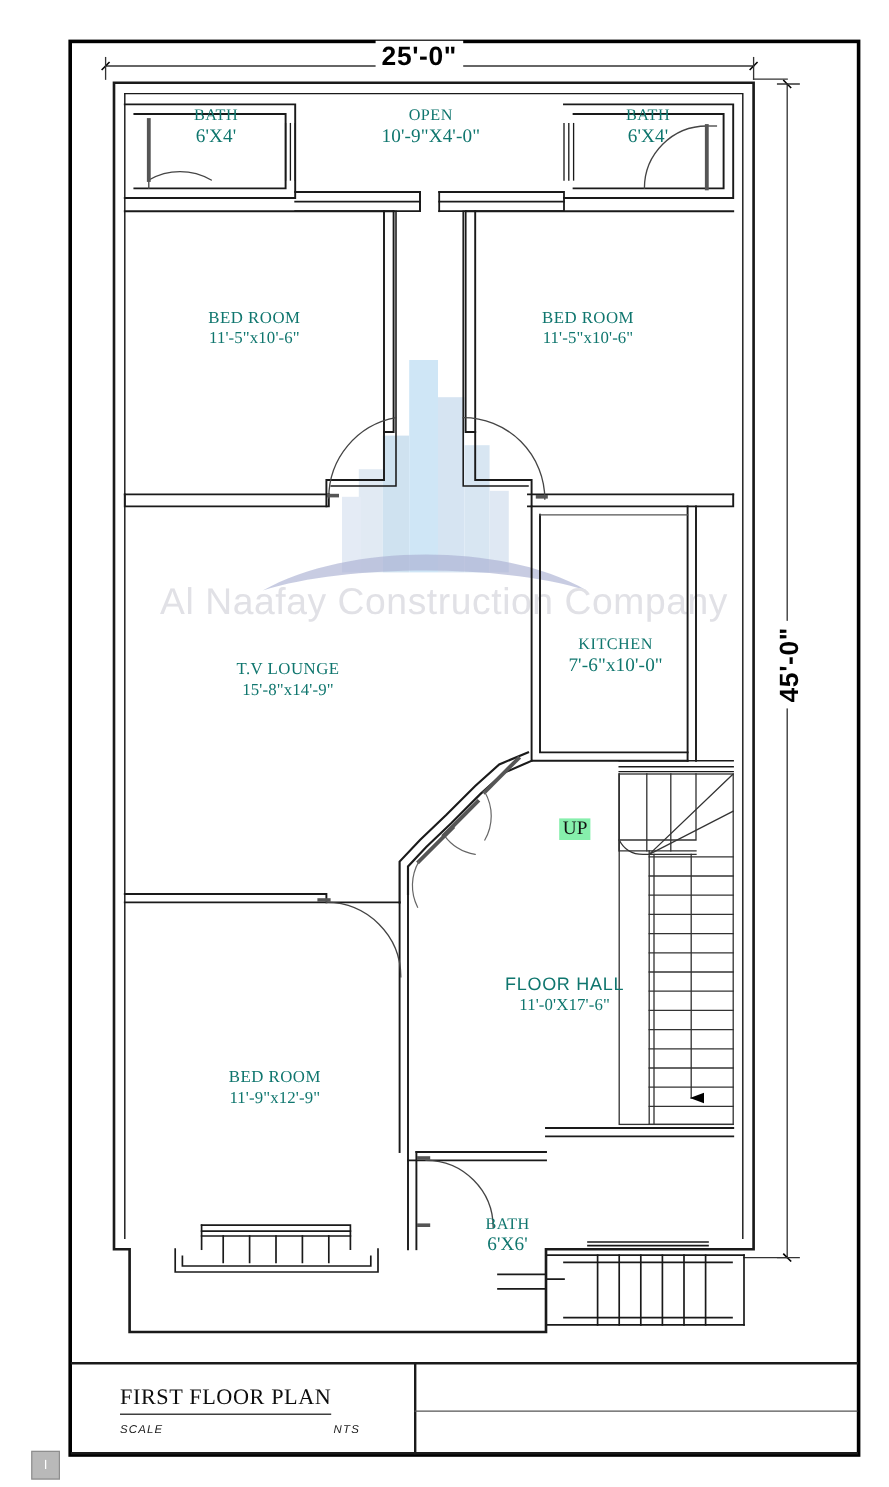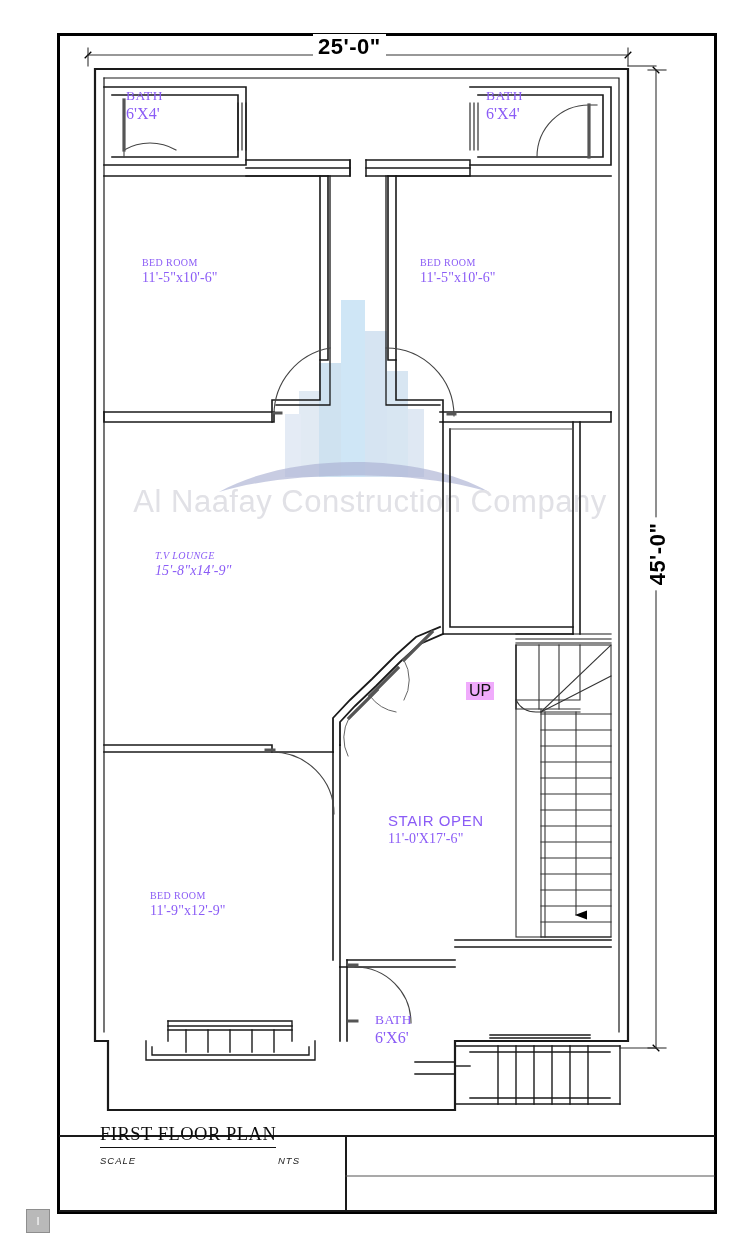--- a/index.html
+++ b/index.html
@@ -42,30 +42,30 @@
   #plan-svg {
     position: absolute;
     left: 0;
     top: 0;
     width: 741px;
     height: 1239px;
     z-index: 8;
   }
   .room-label {
     position: absolute;
-    text-align: left;
+    text-align: center;
     font-family: "Liberation Serif", serif;
-    color: #8b5cf6;
+    color: #0f766e;
     z-index: 12;
     line-height: 1.22;
     white-space: nowrap;
   }
   .room-label .rm-name {
     display: block;
-    font-size: 10px;
+    font-size: 14px;
     letter-spacing: 0.4px;
   }
   .room-label .rm-dim {
     display: block;
     font-size: 14px;
     letter-spacing: 0.1px;
   }
   .room-label.small .rm-name { font-size: 13.5px; }
   .room-label.small .rm-dim { font-size: 16px; }
   .room-label.sans .rm-name {
@@ -83,32 +83,32 @@
     z-index: 14;
     background: #ffffff;
     padding: 0 5px;
   }
   #dim-vert-text {
     transform: rotate(-90deg);
     transform-origin: 50% 50%;
   }
   .up-text {
     position: absolute;
-    font-family: Liberation Sans, sans-serif;
+    font-family: Liberation Serif, serif;
     font-size: 16px;
     color: #111111;
     z-index: 14;
-    background: #f0abfc;
+    background: #86efac;
     padding: 0 3px;
   }
   
   #title-block {
     position: absolute;
     left: 60px;
-    top: 1105px;
+    top: 1136px;
     width: 654px;
     height: 75px;
     z-index: 16;
     box-sizing: border-box;
   }
   #tb-left {
     position: absolute;
     left: 0;
     top: 0;
     width: 286px;
@@ -448,44 +448,52 @@
         <line x1="346" y1="1176" x2="714" y2="1176"></line>
       </g>
     </g>
   </svg>
 
   <div class="room-label small" style="left:126px; top:88px; width:108px;">
     <span class="rm-name">BATH</span>
     <span class="rm-dim">6'X4'</span>
   </div>
 
+  <div class="room-label small" style="left:297px; top:88px; width:124px;">
+    <span class="rm-name">OPEN</span>
+    <span class="rm-dim">10'-9"X4'-0"</span>
+  </div>
 
   <div class="room-label small" style="left:486px; top:88px; width:108px;">
     <span class="rm-name">BATH</span>
     <span class="rm-dim">6'X4'</span>
   </div>
 
   <div class="room-label" style="left:142px; top:257px; width:140px;">
     <span class="rm-name">BED ROOM</span>
     <span class="rm-dim">11'-5"x10'-6"</span>
   </div>
 
   <div class="room-label" style="left:420px; top:257px; width:140px;">
     <span class="rm-name">BED ROOM</span>
     <span class="rm-dim">11'-5"x10'-6"</span>
   </div>
 
-  <div class="room-label" style="left:155px; top:550px; width:170px;font-style:italic;">
+  <div class="room-label" style="left:155px; top:550px; width:170px;">
     <span class="rm-name">T.V LOUNGE</span>
     <span class="rm-dim">15'-8"x14'-9"</span>
   </div>
 
+  <div class="room-label small" style="left:452px; top:529px; width:122px;">
+    <span class="rm-name">KITCHEN</span>
+    <span class="rm-dim">7'-6"x10'-0"</span>
+  </div>
 
   <div class="room-label sans" style="left:388px; top:812px; width:165px;">
-    <span class="rm-name">STAIR OPEN</span>
+    <span class="rm-name">FLOOR HALL</span>
     <span class="rm-dim">11'-0'X17'-6"</span>
   </div>
 
   <div class="room-label" style="left:150px; top:890px; width:158px;">
     <span class="rm-name">BED ROOM</span>
     <span class="rm-dim">11'-9"x12'-9"</span>
   </div>
 
   <div class="room-label small" style="left:375px; top:1012px; width:96px;">
     <span class="rm-name">BATH</span>

